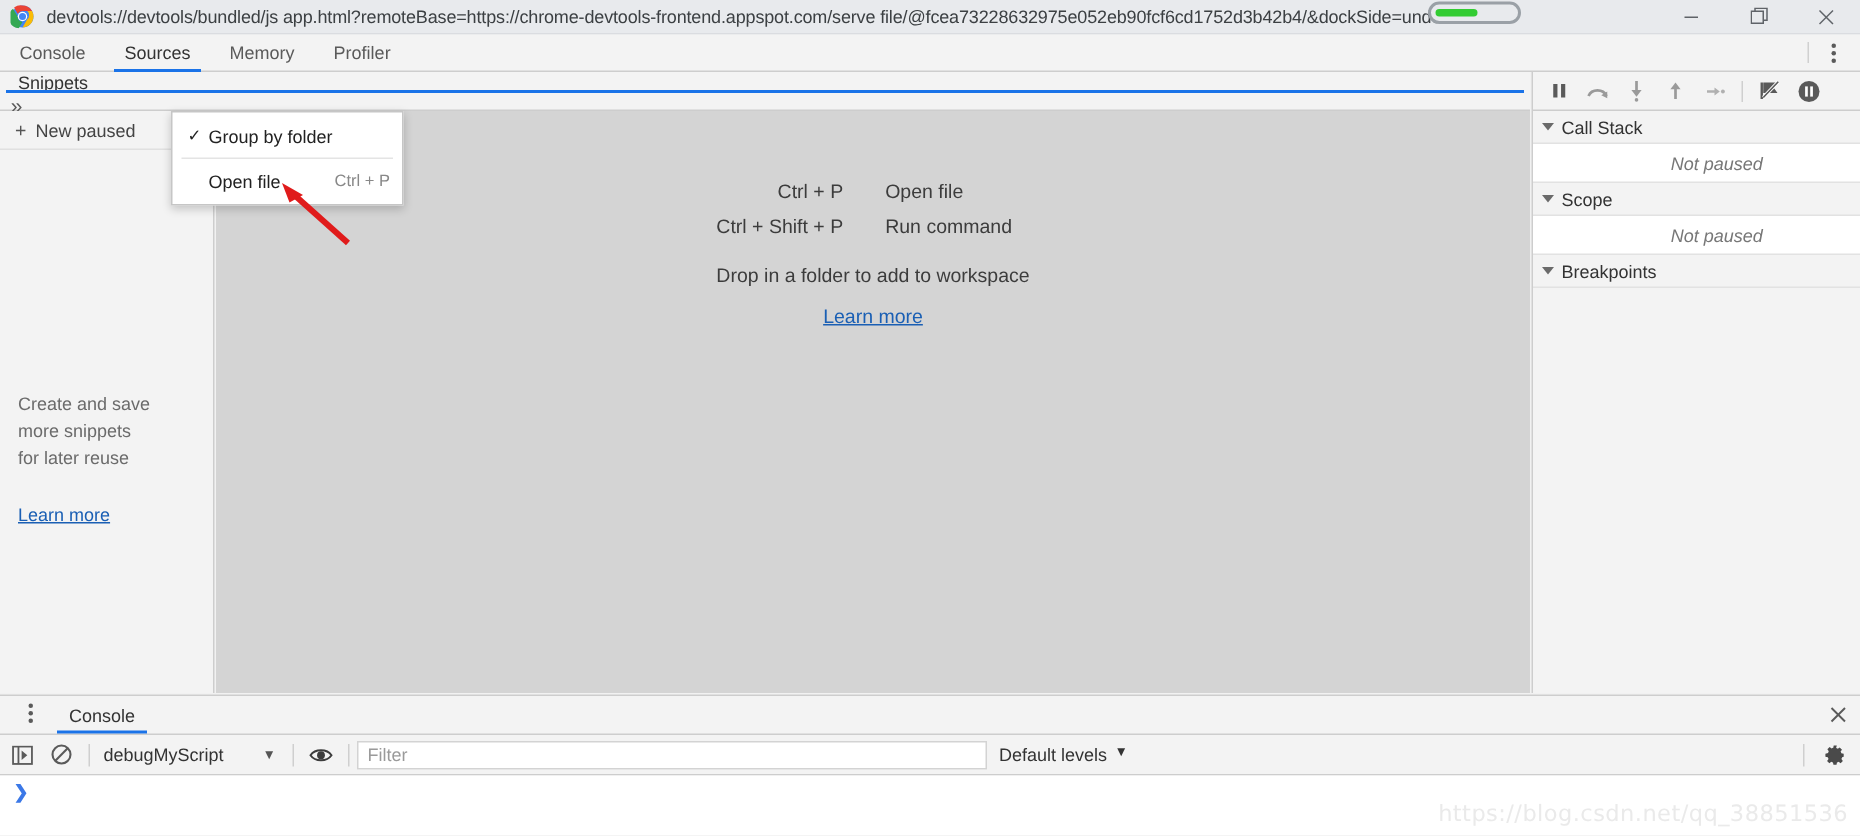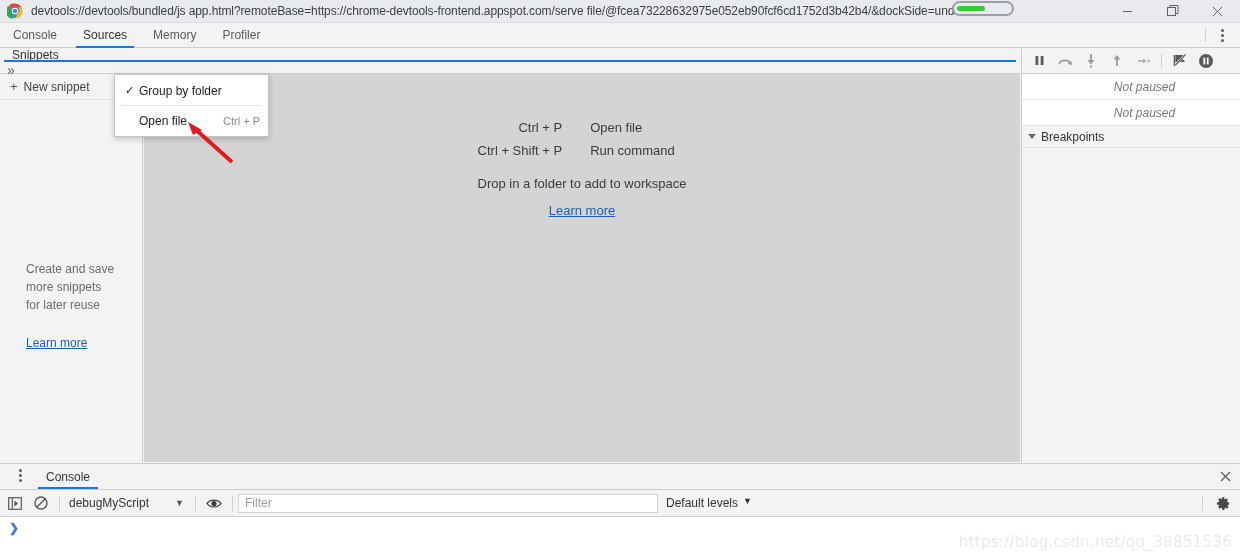--- a/index.html
+++ b/index.html
@@ -146,21 +146,21 @@
   .new-snippet {
     height: 26px;
     display: flex; align-items: center;
     padding-left: 10px;
     font-size: 12px; color: #444;
     border-bottom: 1px solid #e0e0e0;
   }
   .new-snippet .plus { margin-right: 6px; font-size: 13px; color: #555; }
   .nav-empty {
     margin-top: 160px;
-    padding: 0 26px;
+    padding: 0 12px;
     font-size: 12px; color: #6b6b6b;
     line-height: 18px;
   }
   .nav-empty .link {
     display: block; margin-top: 20px;
     color: #1a5fb4; text-decoration: underline; font-size: 12px;
   }
 
   
   .editor {
@@ -410,21 +410,21 @@
         </div>
     </div>
     <div class="tb-btn">
       <div class="panel-icon"></div>
     </div>
   </div>
 
   <div class="navigator">
     <div class="new-snippet">
       <span class="plus">+</span>
-      <span>New snippet</span>
+      <span>New paused</span>
     </div>
     <div class="nav-empty">
       <div>Create and save</div>
       <div>more snippets</div>
       <div>for later reuse</div>
       <a class="link" href="#">Learn more</a>
     </div>
   </div>
 
   <div class="editor">
@@ -494,22 +494,30 @@
       <div class="dbg-btn">
         <svg width="16" height="16" viewBox="0 0 16 16">
           <circle cx="8" cy="8" r="7" fill="#5a5a5a"></circle>
           <rect x="5.4" y="4.6" width="1.8" height="6.8" fill="#fff"></rect>
           <rect x="8.8" y="4.6" width="1.8" height="6.8" fill="#fff"></rect>
         </svg>
       </div>
     </div>
 
 
+    <div class="section-header">
+      <span class="tri expanded"></span>
+      <span>Call Stack</span>
+    </div>
     <div class="section-body">Not paused</div>
 
+    <div class="section-header">
+      <span class="tri expanded"></span>
+      <span>Scope</span>
+    </div>
     <div class="section-body">Not paused</div>
 
     <div class="section-header">
       <span class="tri expanded"></span>
       <span>Breakpoints</span>
     </div>
   </div>
 
   <div class="drawer-tabstrip">
     <div class="dots-btn" style="margin-left:10px;margin-right:4px;">

